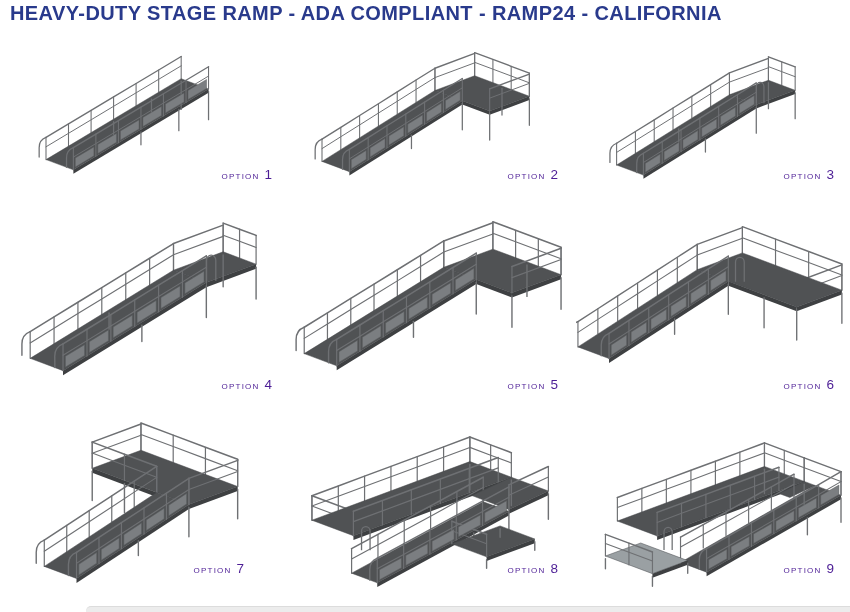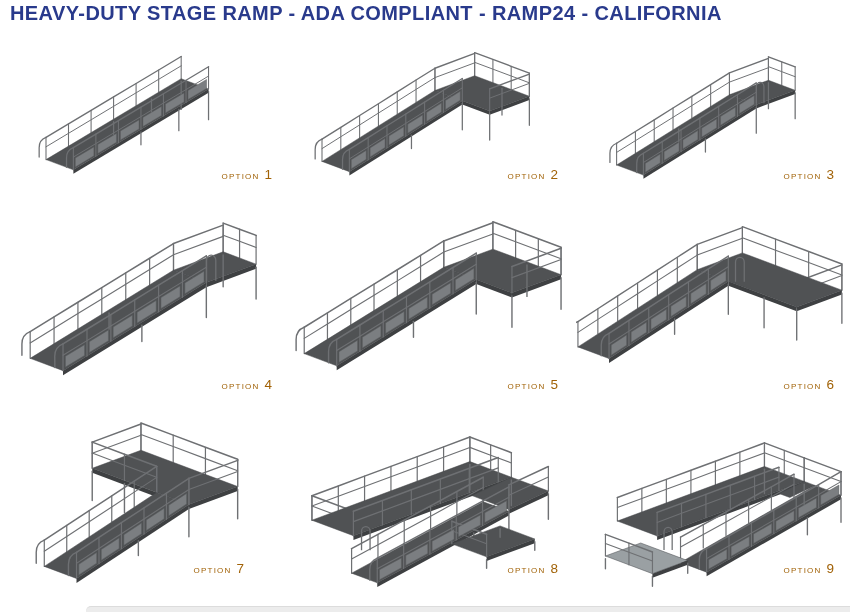--- a/index.html
+++ b/index.html
@@ -8,21 +8,21 @@
   .title{position:absolute;left:10px;top:2px;margin:0;font-size:20px;font-weight:bold;
          letter-spacing:.4px;color:#293a8c;white-space:nowrap;}
   .cell{position:absolute;}
   .r1{top:48px;height:162px;}
   .r2{top:212px;height:196px;}
   .r3{top:414px;height:196px;}
   .c1{left:4px;width:282px;}
   .c2{left:288px;width:284px;}
   .c3{left:576px;width:272px;}
   .ramp{position:absolute;left:0;top:0;width:100%;height:100%;}
-  .opt-label{position:absolute;right:14px;display:flex;align-items:baseline;gap:5px;color:#a16207;justify-content:space-between;}
+  .opt-label{position:absolute;right:14px;display:flex;align-items:baseline;gap:5px;color:#4c1d95;justify-content:space-between;}
   .r1 .opt-label{bottom:28px;}
   .r2 .opt-label{bottom:16px;}
   .r3 .opt-label{bottom:34px;}
   .c1.r3 .opt-label{right:42px;}
   .opt-word{font-size:8px;letter-spacing:1.2px;}
   .opt-num{font-size:13.5px;}
   .bottom-strip{position:absolute;left:86px;right:0;top:606px;height:8px;background:#ececec;
                 border-top:1px solid #dcdcdc;border-top-left-radius:5px;}
 </style>
 </head>

